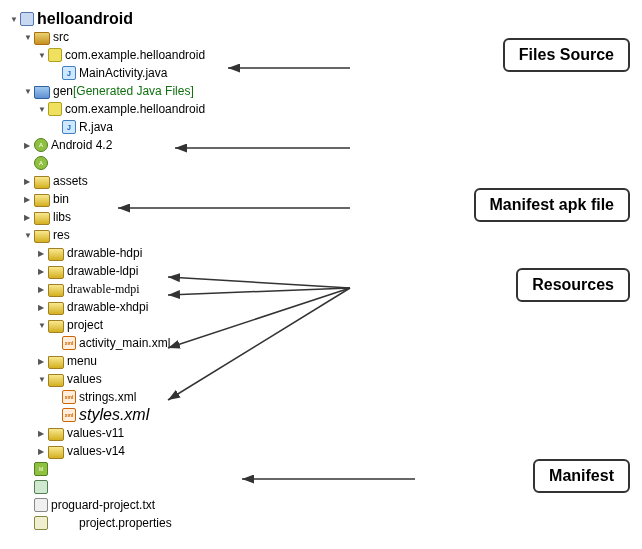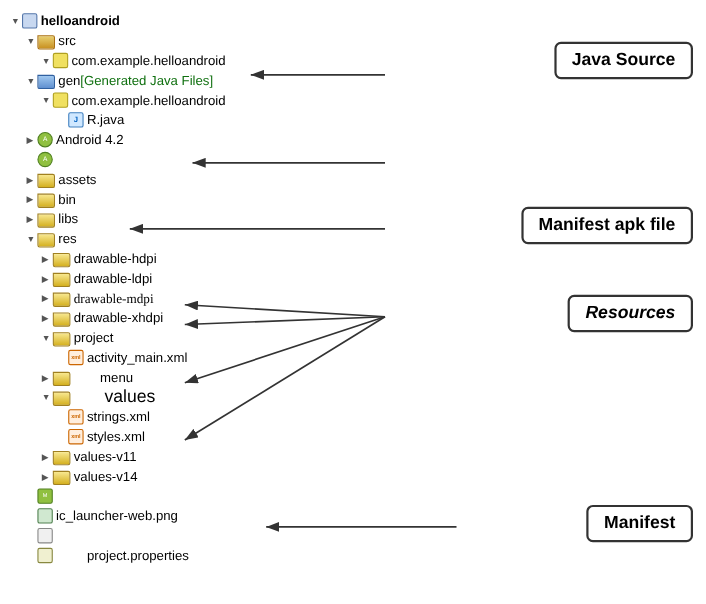--- a/index.html
+++ b/index.html
@@ -54,33 +54,39 @@
 </head>
 <body>
 
 <div class="container">
   <div class="tree-panel" id="tree-panel">
 
   <div class="tree-item">
         <span style="display: inline-block; width: 0px;"></span>
         <span style="display: inline-block; width: 10px; font-size: 8px; color: rgb(85, 85, 85); flex-shrink: 0;">▼</span>
         <span style="display: inline-block; width: 14px; height: 14px; background: rgb(200, 216, 240); border: 1px solid rgb(85, 119, 170); border-radius: 2px; margin-right: 3px; flex-shrink: 0;"></span>
-        <span style="font-size: 12px; font-weight: bold;">helloandroid</span>
+        <span style="font-size: 16px; font-weight: bold;">helloandroid</span>
       </div>
       <div class="tree-item">
         <span style="display: inline-block; width: 14px;"></span>
         <span style="display: inline-block; width: 10px; font-size: 8px; color: rgb(85, 85, 85); flex-shrink: 0;">▼</span>
         <span style="display: inline-block; width: 16px; height: 13px; background: linear-gradient(rgb(232, 208, 112), rgb(200, 144, 32)); border: 1px solid rgb(170, 112, 16); border-radius: 0px 2px 2px; margin-right: 3px; flex-shrink: 0; position: relative; top: 1px;"></span>
         <span style="font-size: 12px;">src</span>
       </div>
       <div class="tree-item">
         <span style="display: inline-block; width: 28px;"></span>
         <span style="display: inline-block; width: 10px; font-size: 8px; color: rgb(85, 85, 85); flex-shrink: 0;">▼</span>
         <span style="display: inline-block; width: 14px; height: 14px; background: rgb(240, 224, 96); border: 1px solid rgb(176, 160, 32); border-radius: 2px; margin-right: 3px; flex-shrink: 0;"></span>
         <span style="font-size: 12px;">com.example.helloandroid</span>
+      </div>
+      <div class="tree-item">
+        <span style="display: inline-block; width: 42px;"></span>
+        <span style="display: inline-block; width: 10px; font-size: 8px; color: rgb(85, 85, 85); flex-shrink: 0;"> </span>
+        <span style="display: inline-flex; align-items: center; justify-content: center; width: 14px; height: 14px; background: rgb(208, 232, 255); border: 1px solid rgb(64, 128, 192); border-radius: 2px; margin-right: 3px; flex-shrink: 0; font-size: 7px; color: rgb(0, 96, 192); font-weight: bold;">J</span>
+        <span style="font-size: 12px;">MainActivity.java</span>
       </div>
       <div class="tree-item">
         <span style="display: inline-block; width: 14px;"></span>
         <span style="display: inline-block; width: 10px; font-size: 8px; color: rgb(85, 85, 85); flex-shrink: 0;">▼</span>
         <span style="display: inline-block; width: 16px; height: 13px; background: linear-gradient(rgb(160, 200, 240), rgb(96, 144, 208)); border: 1px solid rgb(48, 96, 160); border-radius: 0px 2px 2px; margin-right: 3px; flex-shrink: 0; position: relative; top: 1px;"></span>
         <span style="font-size: 12px;">gen</span>
         <span style="font-size: 12px; color: rgb(16, 112, 16);"> [Generated Java Files]</span>
       </div>
       <div class="tree-item">
         <span style="display: inline-block; width: 28px;"></span>
@@ -162,39 +168,39 @@
       <div class="tree-item">
         <span style="display: inline-block; width: 42px;"></span>
         <span style="display: inline-block; width: 10px; font-size: 8px; color: rgb(85, 85, 85); flex-shrink: 0;"> </span>
         <span style="display: inline-flex; align-items: center; justify-content: center; width: 14px; height: 14px; background: rgb(255, 238, 221); border: 1px solid rgb(204, 102, 0); border-radius: 2px; margin-right: 3px; flex-shrink: 0; font-size: 5px; color: rgb(204, 102, 0); font-weight: bold;">xml</span>
         <span style="font-size: 12px;">activity_main.xml</span>
       </div>
       <div class="tree-item">
         <span style="display: inline-block; width: 28px;"></span>
         <span style="display: inline-block; width: 10px; font-size: 8px; color: rgb(85, 85, 85); flex-shrink: 0;">▶</span>
         <span style="display: inline-block; width: 16px; height: 13px; background: linear-gradient(rgb(248, 232, 144), rgb(212, 176, 32)); border: 1px solid rgb(160, 128, 32); border-radius: 0px 2px 2px; margin-right: 3px; flex-shrink: 0; position: relative; top: 1px;"></span>
-        <span style="font-size: 12px; margin-left: 24px;">menu</span>
-      </div>
-      <div class="tree-item">
-        <span style="display: inline-block; width: 28px;"></span>
-        <span style="display: inline-block; width: 10px; font-size: 8px; color: rgb(85, 85, 85); flex-shrink: 0;">▼</span>
-        <span style="display: inline-block; width: 16px; height: 13px; background: linear-gradient(rgb(248, 232, 144), rgb(212, 176, 32)); border: 1px solid rgb(160, 128, 32); border-radius: 0px 2px 2px; margin-right: 3px; flex-shrink: 0; position: relative; top: 1px;"></span>
-        <span style="font-size: 16px; margin-left: 28px;">values</span>
+        <span style="font-size: 12px;">menu</span>
+      </div>
+      <div class="tree-item">
+        <span style="display: inline-block; width: 28px;"></span>
+        <span style="display: inline-block; width: 10px; font-size: 8px; color: rgb(85, 85, 85); flex-shrink: 0;">▼</span>
+        <span style="display: inline-block; width: 16px; height: 13px; background: linear-gradient(rgb(248, 232, 144), rgb(212, 176, 32)); border: 1px solid rgb(160, 128, 32); border-radius: 0px 2px 2px; margin-right: 3px; flex-shrink: 0; position: relative; top: 1px;"></span>
+        <span style="font-size: 12px;">values</span>
       </div>
       <div class="tree-item">
         <span style="display: inline-block; width: 42px;"></span>
         <span style="display: inline-block; width: 10px; font-size: 8px; color: rgb(85, 85, 85); flex-shrink: 0;"> </span>
         <span style="display: inline-flex; align-items: center; justify-content: center; width: 14px; height: 14px; background: rgb(255, 238, 221); border: 1px solid rgb(204, 102, 0); border-radius: 2px; margin-right: 3px; flex-shrink: 0; font-size: 5px; color: rgb(204, 102, 0); font-weight: bold;">xml</span>
         <span style="font-size: 12px;">strings.xml</span>
       </div>
       <div class="tree-item">
         <span style="display: inline-block; width: 42px;"></span>
         <span style="display: inline-block; width: 10px; font-size: 8px; color: rgb(85, 85, 85); flex-shrink: 0;"> </span>
         <span style="display: inline-flex; align-items: center; justify-content: center; width: 14px; height: 14px; background: rgb(255, 238, 221); border: 1px solid rgb(204, 102, 0); border-radius: 2px; margin-right: 3px; flex-shrink: 0; font-size: 5px; color: rgb(204, 102, 0); font-weight: bold;">xml</span>
-        <span style="font-size: 12px;">styles.xml</span>
+        <span style="font-size: 16px; font-style: italic;">styles.xml</span>
       </div>
       <div class="tree-item">
         <span style="display: inline-block; width: 28px;"></span>
         <span style="display: inline-block; width: 10px; font-size: 8px; color: rgb(85, 85, 85); flex-shrink: 0;">▶</span>
         <span style="display: inline-block; width: 16px; height: 13px; background: linear-gradient(rgb(248, 232, 144), rgb(212, 176, 32)); border: 1px solid rgb(160, 128, 32); border-radius: 0px 2px 2px; margin-right: 3px; flex-shrink: 0; position: relative; top: 1px;"></span>
         <span style="font-size: 12px;">values-v11</span>
       </div>
       <div class="tree-item">
         <span style="display: inline-block; width: 28px;"></span>
         <span style="display: inline-block; width: 10px; font-size: 8px; color: rgb(85, 85, 85); flex-shrink: 0;">▶</span>
@@ -203,42 +209,42 @@
       </div>
       <div class="tree-item">
         <span style="display: inline-block; width: 14px;"></span>
         <span style="display: inline-block; width: 10px; font-size: 8px; color: rgb(85, 85, 85); flex-shrink: 0;"> </span>
         <span style="display: inline-flex; align-items: center; justify-content: center; width: 14px; height: 14px; background: rgb(144, 192, 64); border: 1px solid rgb(80, 128, 32); border-radius: 2px; margin-right: 3px; flex-shrink: 0; font-size: 5px; color: rgb(255, 255, 255);">M</span>
       </div>
       <div class="tree-item">
         <span style="display: inline-block; width: 14px;"></span>
         <span style="display: inline-block; width: 10px; font-size: 8px; color: rgb(85, 85, 85); flex-shrink: 0;"> </span>
         <span style="display: inline-block; width: 14px; height: 14px; background: rgb(208, 232, 208); border: 1px solid rgb(80, 128, 80); border-radius: 2px; margin-right: 3px; flex-shrink: 0;"></span>
-        <span style="font-size: 12px;">ic_launcher-web.png</span>
       </div>
       <div class="tree-item">
         <span style="display: inline-block; width: 14px;"></span>
         <span style="display: inline-block; width: 10px; font-size: 8px; color: rgb(85, 85, 85); flex-shrink: 0;"> </span>
         <span style="display: inline-block; width: 14px; height: 14px; background: rgb(240, 240, 240); border: 1px solid rgb(136, 136, 136); border-radius: 2px; margin-right: 3px; flex-shrink: 0;"></span>
+        <span style="font-size: 12px;">proguard-project.txt</span>
       </div>
       <div class="tree-item">
         <span style="display: inline-block; width: 14px;"></span>
         <span style="display: inline-block; width: 10px; font-size: 8px; color: rgb(85, 85, 85); flex-shrink: 0;"> </span>
         <span style="display: inline-block; width: 14px; height: 14px; background: rgb(240, 240, 208); border: 1px solid rgb(136, 136, 64); border-radius: 2px; margin-right: 3px; flex-shrink: 0;"></span>
         <span style="font-size: 12px; padding-left: 28px;">project.properties</span>
       </div>
     </div>
 
   <div style="position:absolute; right:12px; top:38px;">
-    <div class="callout-box">Java Source</div>
+    <div class="callout-box">Files Source</div>
   </div>
   <div style="position:absolute; right:12px; top:188px;">
     <div class="callout-box">Manifest apk file</div>
   </div>
-  <div style="position:absolute; right:12px; top:268px;font-style:italic;">
+  <div style="position:absolute; right:12px; top:268px;">
     <div class="callout-box">Resources</div>
   </div>
   <div style="position:absolute; right:12px; top:459px;">
     <div class="callout-box">Manifest</div>
   </div>
 
   <svg class="arrows-svg">
 
     <line x1="350" y1="68" x2="228" y2="68" stroke="#333" stroke-width="1.5" marker-end="url(#arrowhead)"></line>
 

